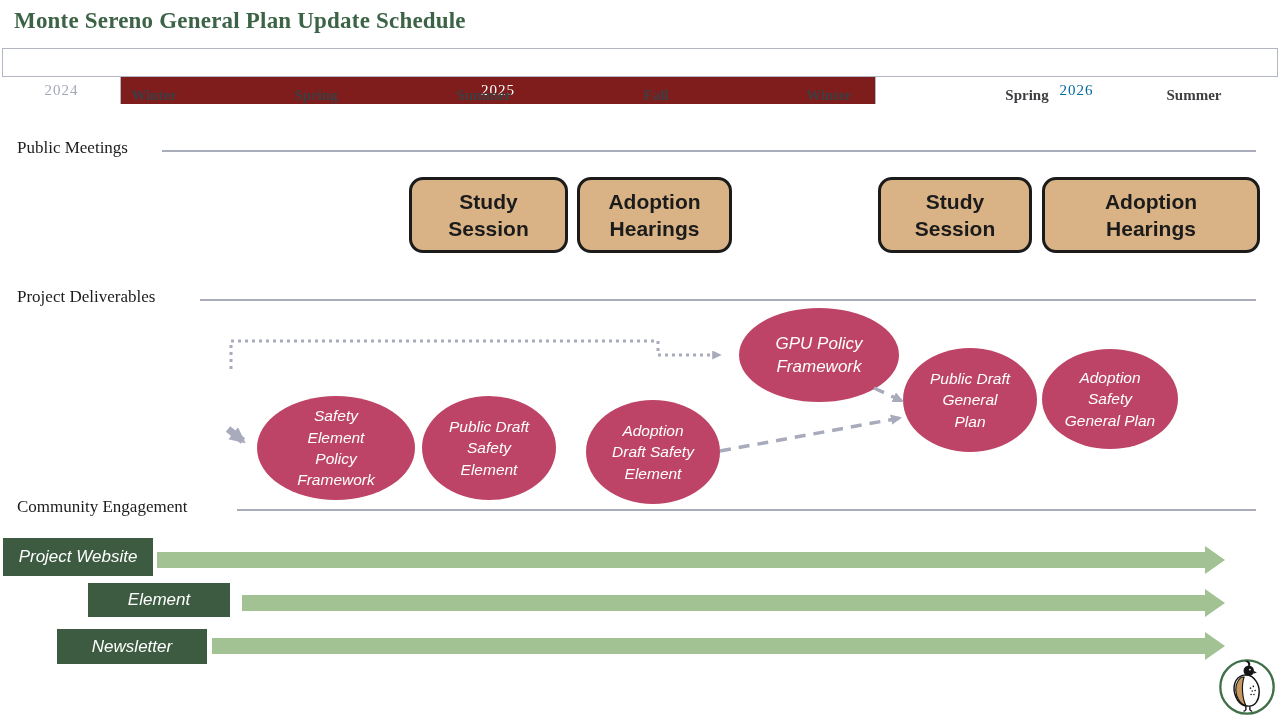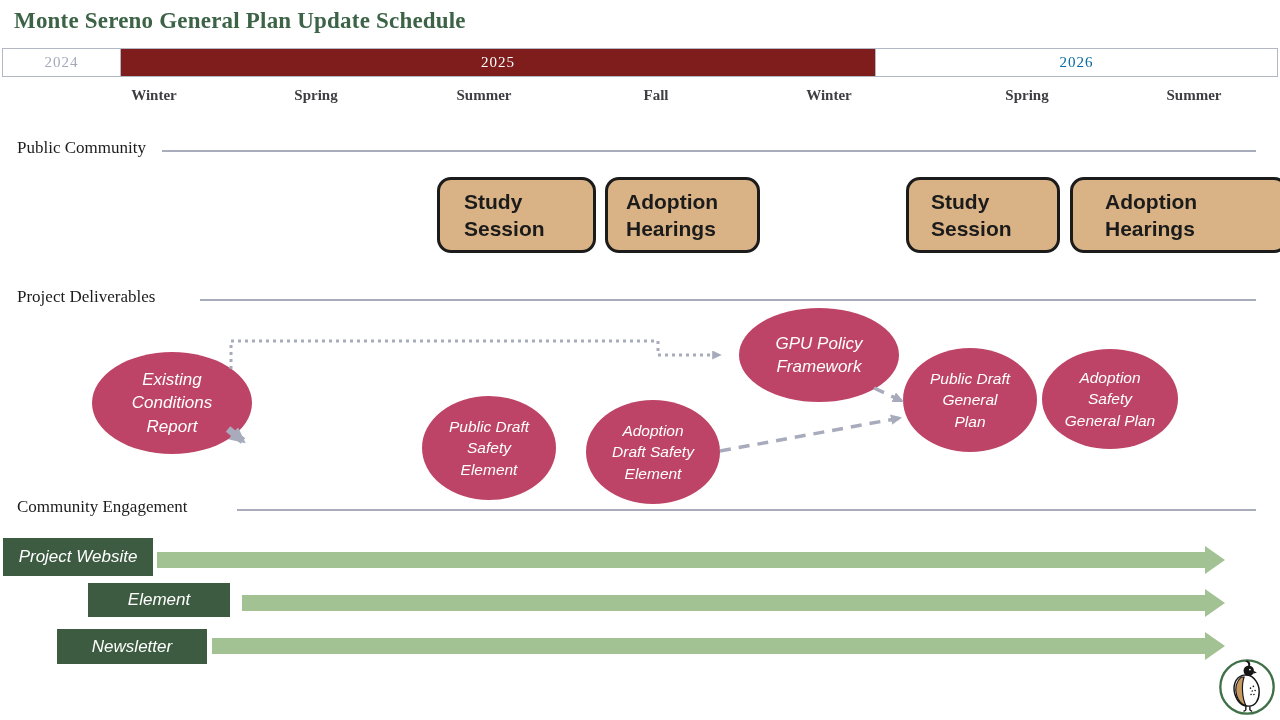--- a/index.html
+++ b/index.html
@@ -6,36 +6,36 @@
   #stage{position:relative;width:1280px;height:720px;background:#fff;overflow:hidden;
          font-family:"Liberation Serif", serif;}
   .abs{position:absolute;}
 
   
   #title{left:14px;top:8px;font-size:23px;font-weight:bold;color:#3c6346;letter-spacing:.2px;}
 
   
   #yearbar{left:2px;top:48px;width:1276px;height:29px;display:flex;border:1px solid #b3b7c4;box-sizing:border-box;}
   .yearseg{height:100%;display:flex;align-items:center;justify-content:center;
-           font-size:15px;letter-spacing:1px;box-sizing:border-box;}
+           font-size:15px;letter-spacing:1px;box-sizing:border-box;margin-top:28px;}
   #year-2024{width:118px;background:#ffffff;color:#a4a9ba;border-right:1px solid #b3b7c4;}
   #year-2025{width:754px;background:#7f1d1d;color:#ffffff;}
   #year-2026{flex:1;background:#ffffff;color:#0369a1;border-left:1px solid #b3b7c4;}
 
   
   .season{top:87px;transform:translateX(-50%);font-size:15px;font-weight:bold;color:#3e3e42;margin-left:32px;}
 
   
   .sec-label{font-size:17px;color:#1c1c1c;}
   .sec-line{height:2px;background:#a9adbb;}
 
   
   .mbox{background:#d9b385;border:3px solid #1b1b1b;border-radius:14px;box-sizing:border-box;
-        display:flex;align-items:center;justify-content:center;
-        font-family:"Liberation Sans", sans-serif;font-weight:bold;font-size:21px;color:#1b1b1b;line-height:1.3;margin-left:28px;}
+        display:flex;align-items:center;justify-content:center;text-align:center;
+        font-family:"Liberation Sans", sans-serif;font-weight:bold;font-size:21px;color:#1b1b1b;line-height:1.3;}
 
   
   .ell{background:#bd4466;border-radius:50%;display:flex;align-items:center;justify-content:center;
        text-align:center;color:#ffffff;font-family:"Liberation Sans", sans-serif;font-style:italic;
        line-height:1.38;box-sizing:border-box;}
 
   
   .engbox{background:#3c5b40;color:#fff;display:flex;align-items:center;justify-content:center;
           font-family:"Liberation Sans", sans-serif;font-style:italic;font-size:17px;}
   .engbar{background:#a2c293;height:16px;}
@@ -59,32 +59,32 @@
   </div>
 
   <div class="abs season" style="left:122px">Winter</div>
   <div class="abs season" style="left:284px">Spring</div>
   <div class="abs season" style="left:452px">Summer</div>
   <div class="abs season" style="left:624px">Fall</div>
   <div class="abs season" style="left:797px">Winter</div>
   <div class="abs season" style="left:995px">Spring</div>
   <div class="abs season" style="left:1162px">Summer</div>
 
-  <div class="abs sec-label" style="left:17px;top:138px">Public Community</div>
+  <div class="abs sec-label" style="left:17px;top:138px">Public Meetings</div>
   <div class="abs sec-line" style="left:162px;top:150px;width:1094px"></div>
 
   <div class="abs mbox" style="left:409px;top:177px;width:159px;height:76px;padding:0 24px">Study Session</div>
   <div class="abs mbox" style="left:577px;top:177px;width:155px;height:76px;padding:0 18px">Adoption Hearings</div>
   <div class="abs mbox" style="left:878px;top:177px;width:154px;height:76px;padding:0 22px">Study Session</div>
   <div class="abs mbox" style="left:1042px;top:177px;width:218px;height:76px;padding:0 32px">Adoption Hearings</div>
 
   <div class="abs sec-label" style="left:17px;top:287px">Project Deliverables</div>
   <div class="abs sec-line" style="left:200px;top:299px;width:1056px"></div>
 
-  <div class="abs ell" style="left:92px;top:352px;width:160px;height:102px;font-size:17px;padding:0 22px">Existing Conditions Report</div>
+  <div class="abs ell" style="left:257px;top:396px;width:158px;height:104px;font-size:15.5px;padding:0 33px">Safety Element Policy Framework</div>
   <div class="abs ell" style="left:422px;top:396px;width:134px;height:104px;font-size:15.5px;padding:0 22px">Public Draft Safety Element</div>
   <div class="abs ell" style="left:739px;top:308px;width:160px;height:94px;font-size:17px;padding:0 28px">GPU Policy Framework</div>
   <div class="abs ell" style="left:586px;top:400px;width:134px;height:104px;font-size:15.5px;padding:0 20px">Adoption Draft Safety Element</div>
   <div class="abs ell" style="left:903px;top:348px;width:134px;height:104px;font-size:15.5px;padding:0 24px">Public Draft General Plan</div>
   <div class="abs ell" style="left:1042px;top:349px;width:136px;height:100px;font-size:15.5px;padding:0 22px">Adoption Safety General Plan</div>
 
   <svg class="abs overlay" width="1280" height="720">
     <defs>
       <marker id="arr" markerWidth="4.5" markerHeight="4" refX="2.6" refY="1.5" orient="auto" markerUnits="strokeWidth">
         <path d="M0,0 L3.2,1.5 L0,3 Z" fill="#a8abbc"></path>

